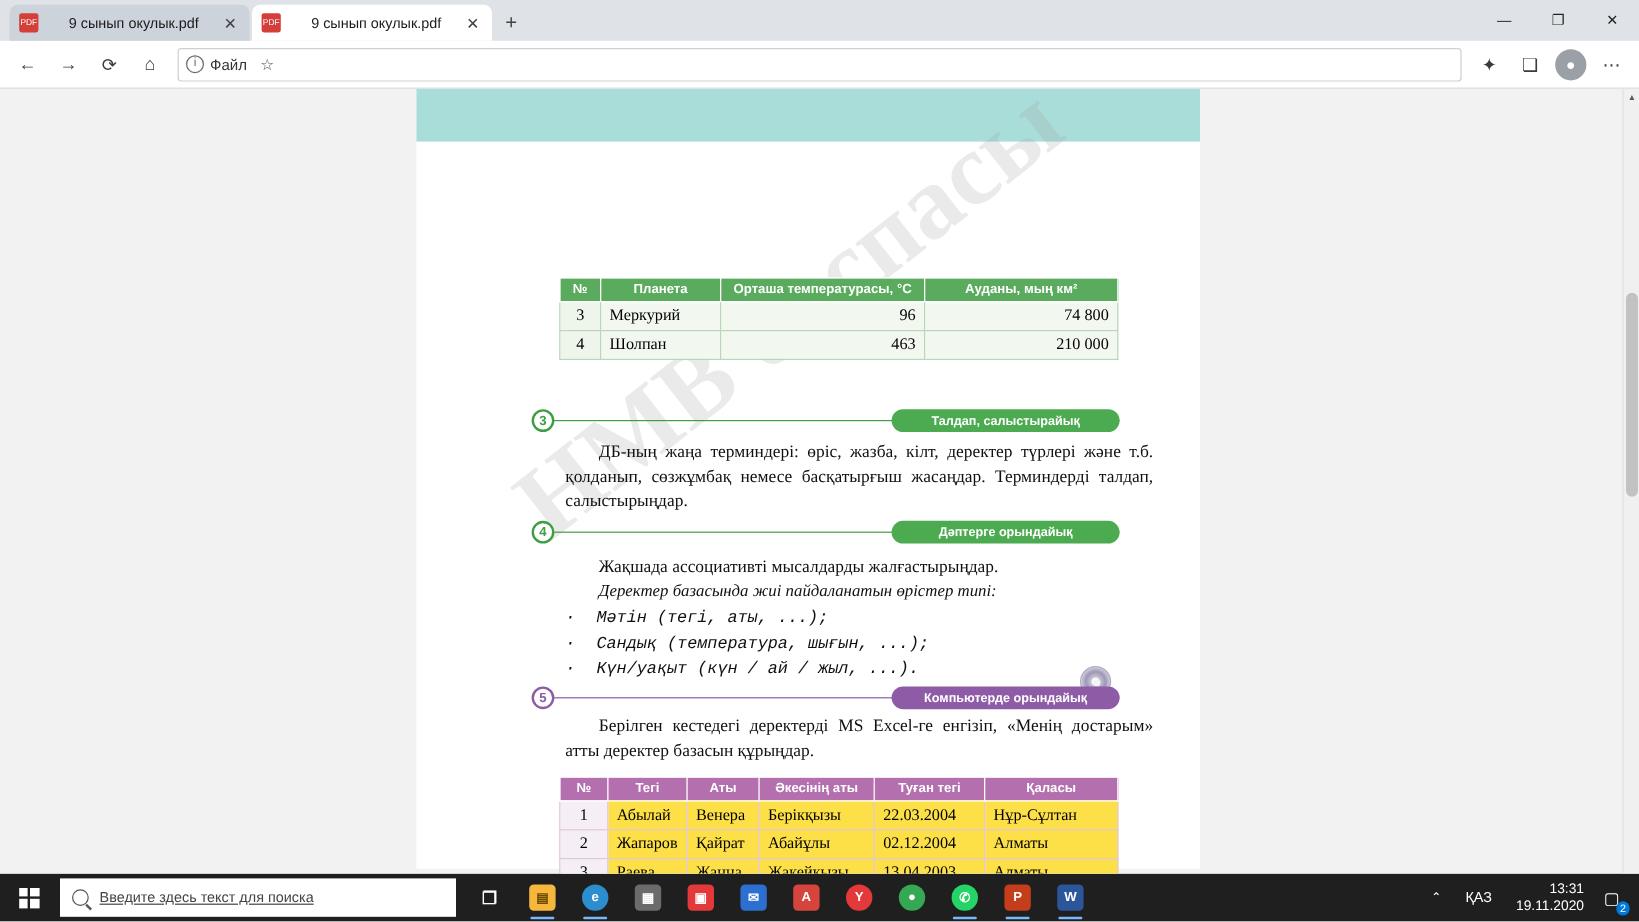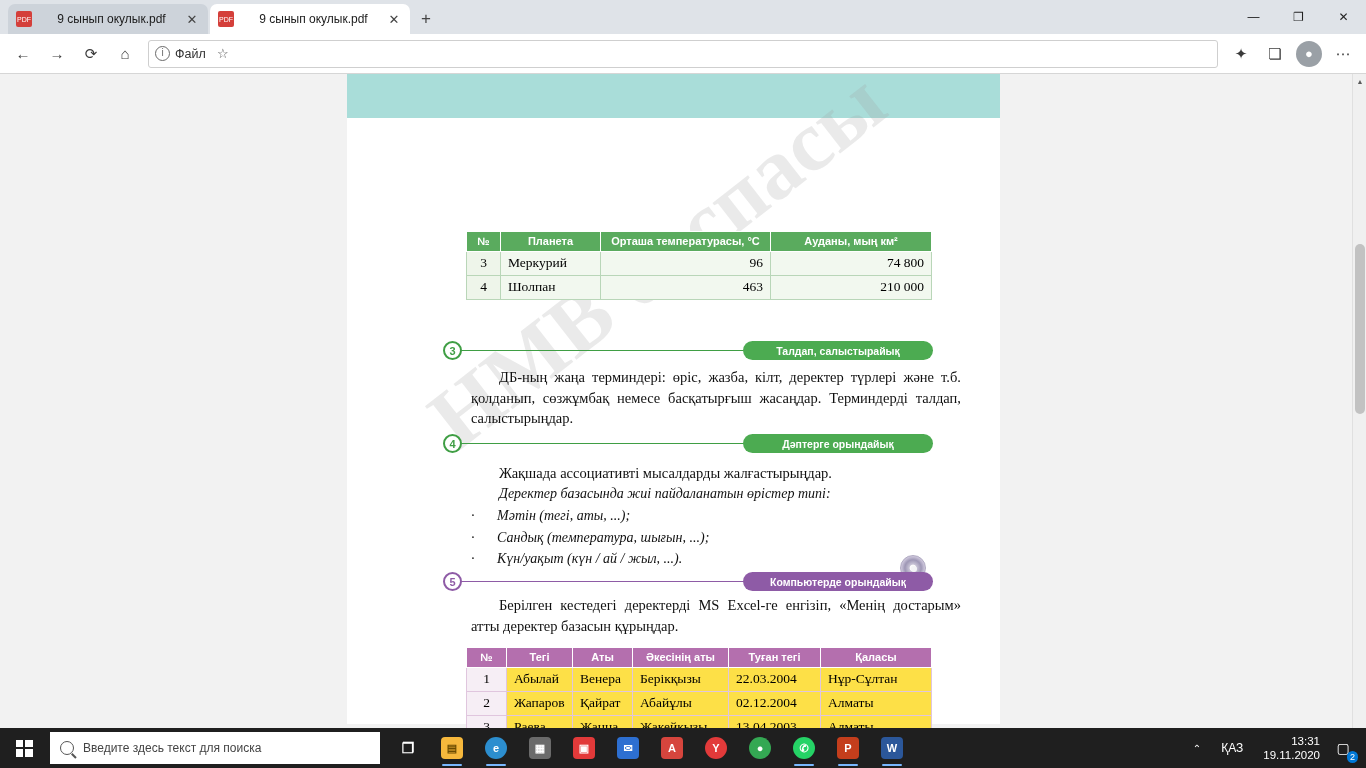--- a/index.html
+++ b/index.html
@@ -221,21 +221,21 @@
     line-height: 1.42;
     color: #101010;
     text-align: justify;
     width: 490px;
     left: 124px;
   }
   .para .ind { display: inline-block; width: 28px; }
   .ital { font-style: italic; }
   .bullets {
     position: absolute; left: 124px;
-    font-family: Liberation Serif, serif;
+    font-family: Liberation Mono, monospace;
     font-size: 14px; font-style: italic;
     line-height: 1.55; color: #101010;
   }
   .bullets div span.d { display: inline-block; width: 26px; text-align: left; }
 
   .cd {
     position: absolute; left: 553px; top: 481px;
     width: 26px; height: 26px; border-radius: 50%;
     background: radial-gradient(circle at 50% 50%, #fafafa 0 18%, #c9c4d6 22%, #9e97b5 48%, #cfc8dd 70%, #8e88a8 100%);
     border: 1px solid #b0aac2;
@@ -283,20 +283,21 @@
     gap: 2px;
   }
   .start .winlogo i { background: #ffffff; display: block; }
   .searchbox {
     width: 330px; height: 32px;
     background: #ffffff;
     display: flex; align-items: center;
     color: #444; font-size: 12px;
     padding: 0 10px;
     margin-left: 2px;
+    text-decoration: underline;
   }
   .searchbox .mag {
     width: 14px; height: 14px; border: 1.6px solid #555; border-radius: 50%;
     margin-right: 9px; position: relative; flex: 0 0 auto;
   }
   .searchbox .mag::after {
     content: ""; position: absolute; right: -4px; bottom: -3px;
     width: 6px; height: 1.6px; background: #555; transform: rotate(45deg);
   }
   .tasks { display: flex; align-items: center; margin-left: 6px; flex: 1 1 auto; }

